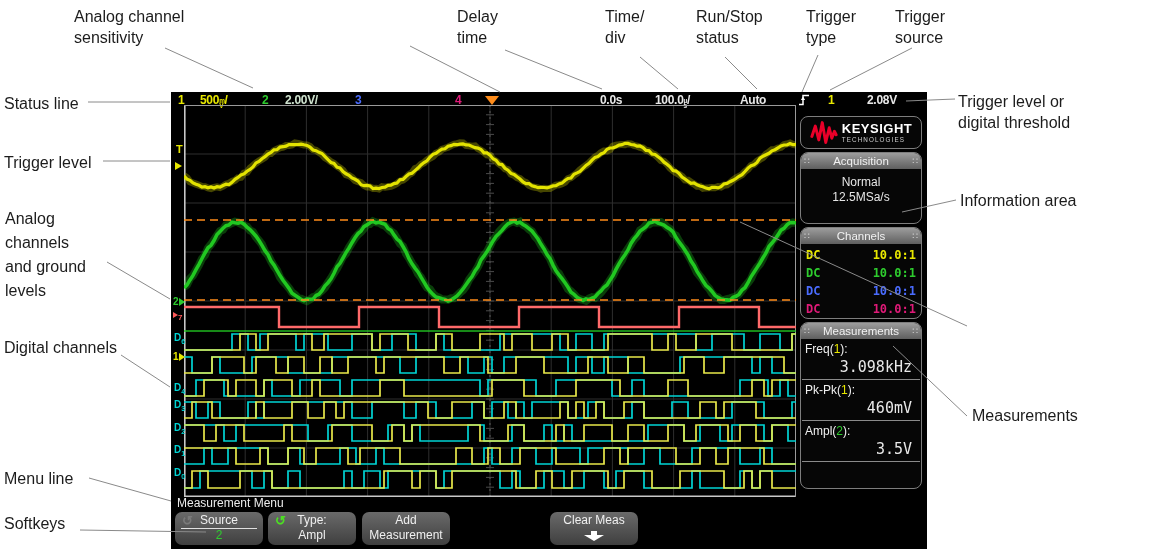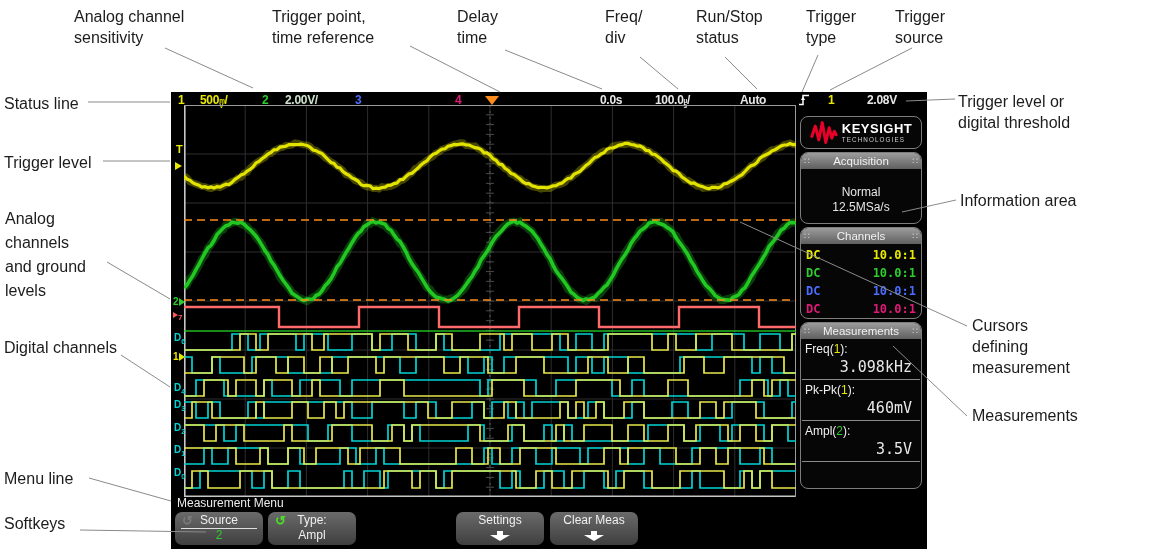--- a/index.html
+++ b/index.html
@@ -46,25 +46,23 @@
   .sklab{line-height:13px;}
   .darr{margin:0 auto;display:block;}
 </style>
 </head>
 <body>
 
 <div class="page">
 
   <div class="callout" style="left:74px;top:6px">Analog channel
 sensitivity</div>
-  <div class="callout" style="left:272px;top:6px">Trigger point,
-time reference</div>
   <div class="callout" style="left:457px;top:6px">Delay
 time</div>
-  <div class="callout" style="left:605px;top:6px">Freq/
+  <div class="callout" style="left:605px;top:6px">Time/
 div</div>
   <div class="callout" style="left:696px;top:6px">Run/Stop
 status</div>
   <div class="callout" style="left:806px;top:6px">Trigger
 type</div>
   <div class="callout" style="left:895px;top:6px">Trigger
 source</div>
 
   <div class="callout" style="left:4px;top:93px">Status line</div>
   <div class="callout" style="left:4px;top:152px">Trigger level</div>
@@ -72,22 +70,20 @@
 channels
 and ground
 levels</div>
   <div class="callout" style="left:4px;top:337px">Digital channels</div>
   <div class="callout" style="left:4px;top:468px">Menu line</div>
   <div class="callout" style="left:4px;top:513px">Softkeys</div>
 
   <div class="callout" style="left:958px;top:91px">Trigger level or
 digital threshold</div>
   <div class="callout" style="left:960px;top:190px">Information area</div>
-  <div class="callout" style="left:972px;top:315px">Cursors defining
-measurement</div>
   <div class="callout" style="left:972px;top:405px">Measurements</div>
 
   <div class="screen">
 
     <span class="sitem" style="left:7px;color:#e8e800">1</span>
     <span class="sitem" style="left:29px;color:#e8e800"><span>500</span><span class="stk">
           <span>m</span>
           <span>V</span>
         </span><span>/</span></span>
     <span class="sitem" style="left:91px;color:#2ecc2e">2</span>
@@ -183,21 +179,21 @@
           </span>
       </div>
     </div>
 
     <div class="pbox" style="top:60px;height:72px">
       <div class="phead">
         <span class="grip">∷</span>
         <span>Acquisition</span>
         <span class="grip">∷</span>
       </div>
-      <div class="acq-line" style="margin-top:16px">Normal</div>
+      <div class="acq-line" style="margin-top:6px">Normal</div>
       <div class="acq-line">12.5MSa/s</div>
     </div>
 
     <div class="pbox" style="top:135px;height:92px">
       <div class="phead">
         <span class="grip">∷</span>
         <span>Channels</span>
         <span class="grip">∷</span>
       </div>
       <div style="padding-top:2px">
@@ -249,26 +245,23 @@
       <span class="skicon" style="color: rgb(122, 122, 122);">↺</span>
       <div class="sklab">Source</div>
       <div class="skline"></div>
       <div class="skval" style="color: rgb(46, 204, 46);">2</div>
     </div>
     <div class="softkey" style="left:97px">
       <span class="skicon" style="color: rgb(76, 224, 34);">↺</span>
       <div class="sklab">Type:</div>
       <div class="skval">Ampl</div>
     </div>
-    <div class="softkey" style="left:285px">
-      <div class="sklab">Settings</div>
-      <svg class="darr" width="22" height="11" viewBox="0 0 22 11">
-          <rect x="8" y="0" width="6" height="4" fill="#fff"></rect>
-          <path d="M1,4 H21 L11,10 Z" fill="#fff"></path>
-        </svg>
+    <div class="softkey" style="left:191px">
+      <div class="sklab">Add</div>
+      <div class="skval">Measurement</div>
     </div>
     <div class="softkey" style="left:379px">
       <div class="sklab">Clear Meas</div>
       <svg class="darr" width="22" height="11" viewBox="0 0 22 11">
           <rect x="8" y="0" width="6" height="4" fill="#fff"></rect>
           <path d="M1,4 H21 L11,10 Z" fill="#fff"></path>
         </svg>
     </div>
   </div>
 

